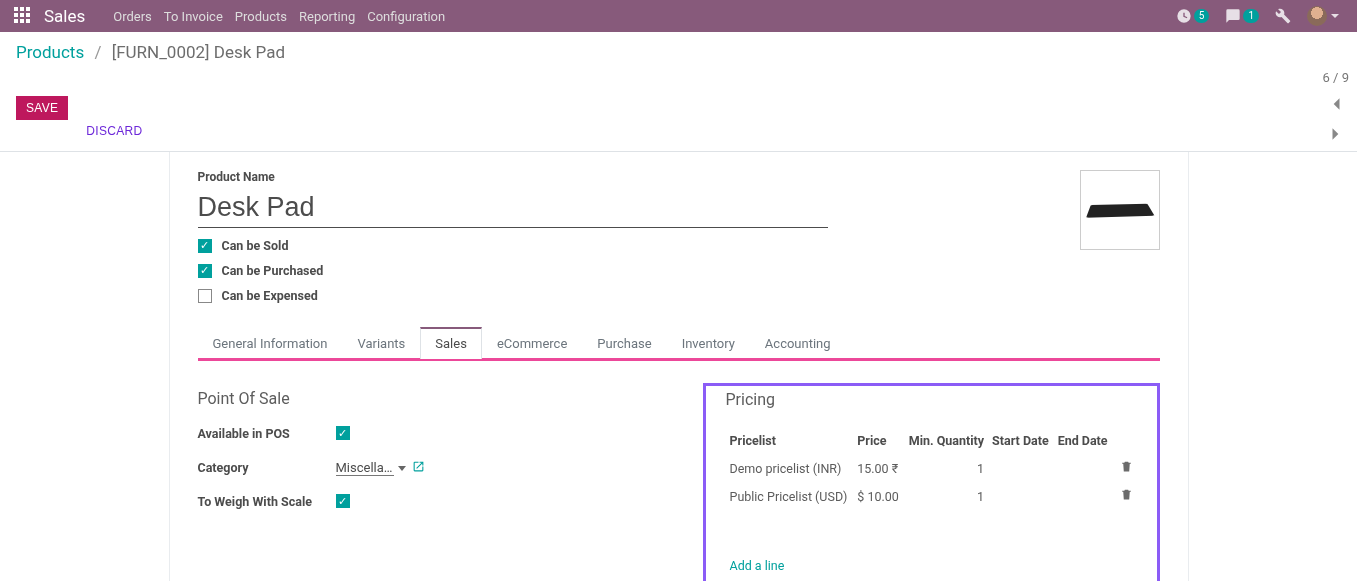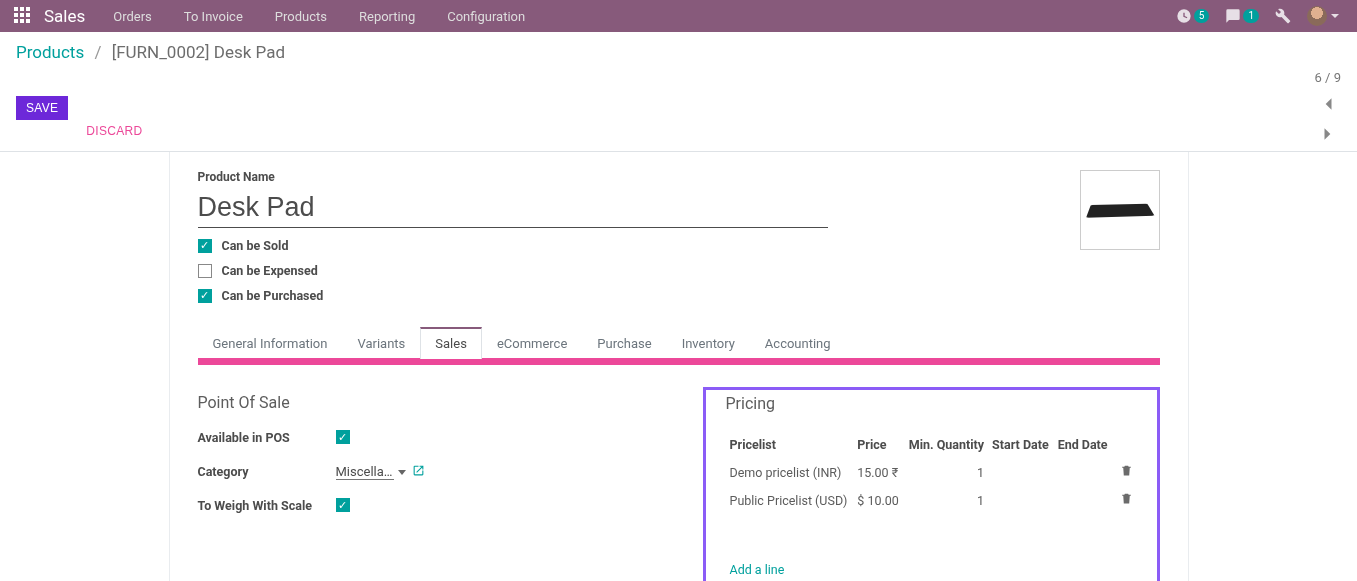--- a/index.html
+++ b/index.html
@@ -1,58 +1,58 @@
 <!DOCTYPE html>
 <html><head>
 <meta charset="utf-8">
 <style>
 * { box-sizing: border-box; margin: 0; padding: 0; }
 body { font-family: -apple-system, BlinkMacSystemFont, "Segoe UI", Roboto, "Helvetica Neue", Arial, sans-serif; font-size: 13px; color: #4c4c4c; background: #fff; width: 1357px; }
 .topbar { background: #875a7b; height: 32px; display: flex; align-items: center; color: #fff; padding: 0 8px; }
 .apps-icon { width: 18px; height: 18px; display: grid; grid-template-columns: repeat(3,4px); grid-template-rows: repeat(3,4px); gap: 2px; margin: 0 12px 0 6px; cursor: pointer; }
 .apps-icon span { background: #fff; width: 4px; height: 4px; }
 .app-title { font-size: 17px; font-weight: 400; margin-right: 28px; color: #fff; }
-.nav-items { display: flex; gap: 32px; }
+.nav-items { display: flex; gap: 12px; }
 .nav-item { color: #ddd; font-size: 13px; cursor: pointer; }
 .spacer { flex: 1; }
 .topbar-right { display: flex; align-items: center; gap: 16px; padding-right: 10px; }
 .icon-wrap { position: relative; display: flex; align-items: center; cursor: pointer; }
 .badge { background: #00a09d; color: #fff; font-size: 10px; padding: 0 5px; border-radius: 8px; line-height: 14px; margin-left: 2px; }
 .topbar svg { fill: #e7dfe6; }
 .avatar { width: 20px; height: 20px; border-radius: 50%; background: radial-gradient(circle at 50% 35%, #e0b090 35%, #8a6a5a 36%); }
 .caret-down { width: 0; height: 0; border-left: 4px solid transparent; border-right: 4px solid transparent; border-top: 4px solid #e7dfe6; margin-left: 4px; }
 
-.subbar { padding: 10px 16px 0 16px; }
+.subbar { padding: 10px 8px 0 16px; }
 .breadcrumb { font-size: 17px; margin-bottom: 8px; }
 .bc-link { color: #00a09d; cursor: pointer; }
 .bc-sep { color: #999; margin: 0 6px; }
 .bc-current { color: #6d6d6d; }
 .actionrow { display: flex; align-items: center; }
-.btn-save { background: #6d28d9; color: #fff; border: none; padding: 5px 10px; font-size: 12px; font-weight: 500; cursor: pointer; letter-spacing: .3px; }
-.btn-discard { color: #ec4899; background: none; border: none; padding: 5px 10px; font-size: 12px; font-weight: 500; margin-left: 8px; cursor: pointer; letter-spacing: .3px; margin-top: 47px; }
+.btn-save { background: #be185d; color: #fff; border: none; padding: 5px 10px; font-size: 12px; font-weight: 500; cursor: pointer; letter-spacing: .3px; }
+.btn-discard { color: #6d28d9; background: none; border: none; padding: 5px 10px; font-size: 12px; font-weight: 500; margin-left: 8px; cursor: pointer; letter-spacing: .3px; margin-top: 47px; }
 .pager { margin-left: auto; display: flex; align-items: center; gap: 8px; color: #777; font-size: 13px; flex-direction: column; }
 .pager-arrow { cursor: pointer; padding: 4px; }
 .pager-arrow svg { fill: #888; display:block; }
 
 .divider { border-bottom: 1px solid #dee2e6; margin-top: 6px; }
 
 .formwrap { max-width: 1020px; margin: 0 auto; padding: 18px 28px 40px 28px; border-left: 1px solid #e9ecef; border-right: 1px solid #e9ecef; }
 .form-top { display: flex; gap: 36px; }
 .form-left { flex: 1; }
 .label-small { font-size: 12px; font-weight: 700; color: #4c4c4c; margin-bottom: 6px; display:block; }
 .product-name { font-size: 27px; font-weight: 400; color: #4c4c4c; border: none; border-bottom: 1px solid #4c4c4c; width: 630px; padding: 2px 0 4px 0; outline: none; background: transparent; }
 .check-row { display: flex; align-items: center; margin-top: 10px; gap: 10px; }
 .check-box { width: 14px; height: 14px; border: 1px solid #888; display: inline-flex; align-items: center; justify-content: center; cursor: pointer; }
 .check-box.checked { background: #00a09d; border-color: #00a09d; }
 .check-box.checked::after { content: "✓"; color: #fff; font-size: 11px; line-height: 1; }
 .check-label { font-size: 12.5px; font-weight: 700; color: #4c4c4c; }
 .img-box { width: 80px; height: 80px; border: 1px solid #ccc; display: flex; align-items: center; justify-content: center; margin-left: 20px; }
 .img-box .prod-shape { width: 62px; height: 26px; background: #222; transform: perspective(120px) rotateX(62deg) rotateZ(-3deg); border-radius: 2px; }
 
-.tabs { display: flex; border-bottom: 7px solid #ec4899; margin-top: 24px; }
+.tabs { display: flex; border-bottom: 3px solid #ec4899; margin-top: 24px; }
 .tab { padding: 8px 14px; font-size: 13px; color: #6c757d; cursor: pointer; border: 1px solid transparent; border-bottom: none; margin-bottom: -1px; }
 .tab.active { color: #4c4c4c; border-color: #dee2e6 #dee2e6 #fff; background: #fff; border-top: 2px solid #875a7b; padding-top: 7px; }
 
 .tab-content { padding-top: 28px; display: flex; gap: 48px; }
 .col { flex: 1; }
 .section-h { font-size: 16px; color: #5d5d5d; font-weight: 400; margin-bottom: 18px; }
 .field-row { display: flex; align-items: flex-start; margin-bottom: 10px; min-height: 24px; }
 .field-label { width: 138px; font-size: 12.5px; font-weight: 700; color: #4c4c4c; }
 .field-value { display: flex; align-items: center; gap: 6px; }
 .sel { border: none; border-bottom: 1px solid #777; font-size: 13px; width: 58px; color: #4c4c4c; background: transparent; cursor: pointer; overflow:hidden; white-space:nowrap; text-overflow:ellipsis;}
@@ -146,26 +146,26 @@
 <div class="formwrap">
   <div class="form-top">
     <div class="form-left">
       <label class="label-small">Product Name</label>
       <input class="product-name" value="Desk Pad" style="">
       <div class="check-row">
         <span class="check-box checked"></span>
         <span class="check-label">Can be Sold</span>
       </div>
       <div class="check-row">
+        <span class="check-box checked"></span>
+        <span class="check-label">Can be Purchased</span>
+      </div>
+      <div class="check-row">
         <span class="check-box"></span>
         <span class="check-label">Can be Expensed</span>
-      </div>
-      <div class="check-row">
-        <span class="check-box checked"></span>
-        <span class="check-label">Can be Purchased</span>
       </div>
     </div>
     <div class="img-box">
         <div class="prod-shape"></div>
       </div>
   </div>
 
   <div class="tabs">
     <div class="tab">General Information</div>
     <div class="tab">Variants</div>

